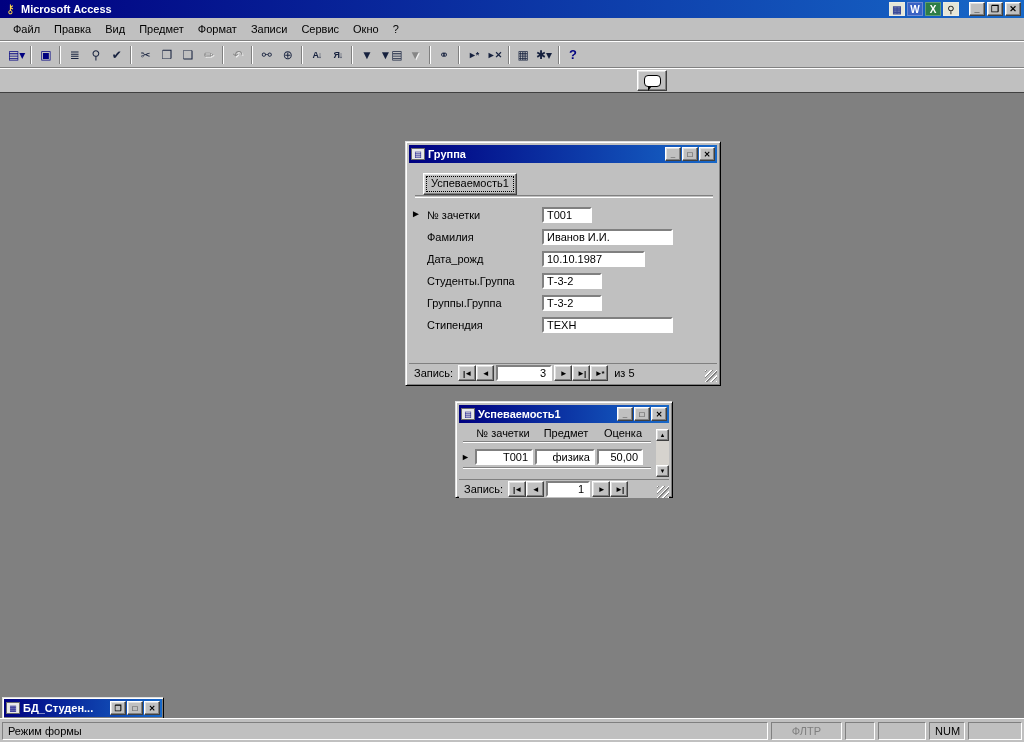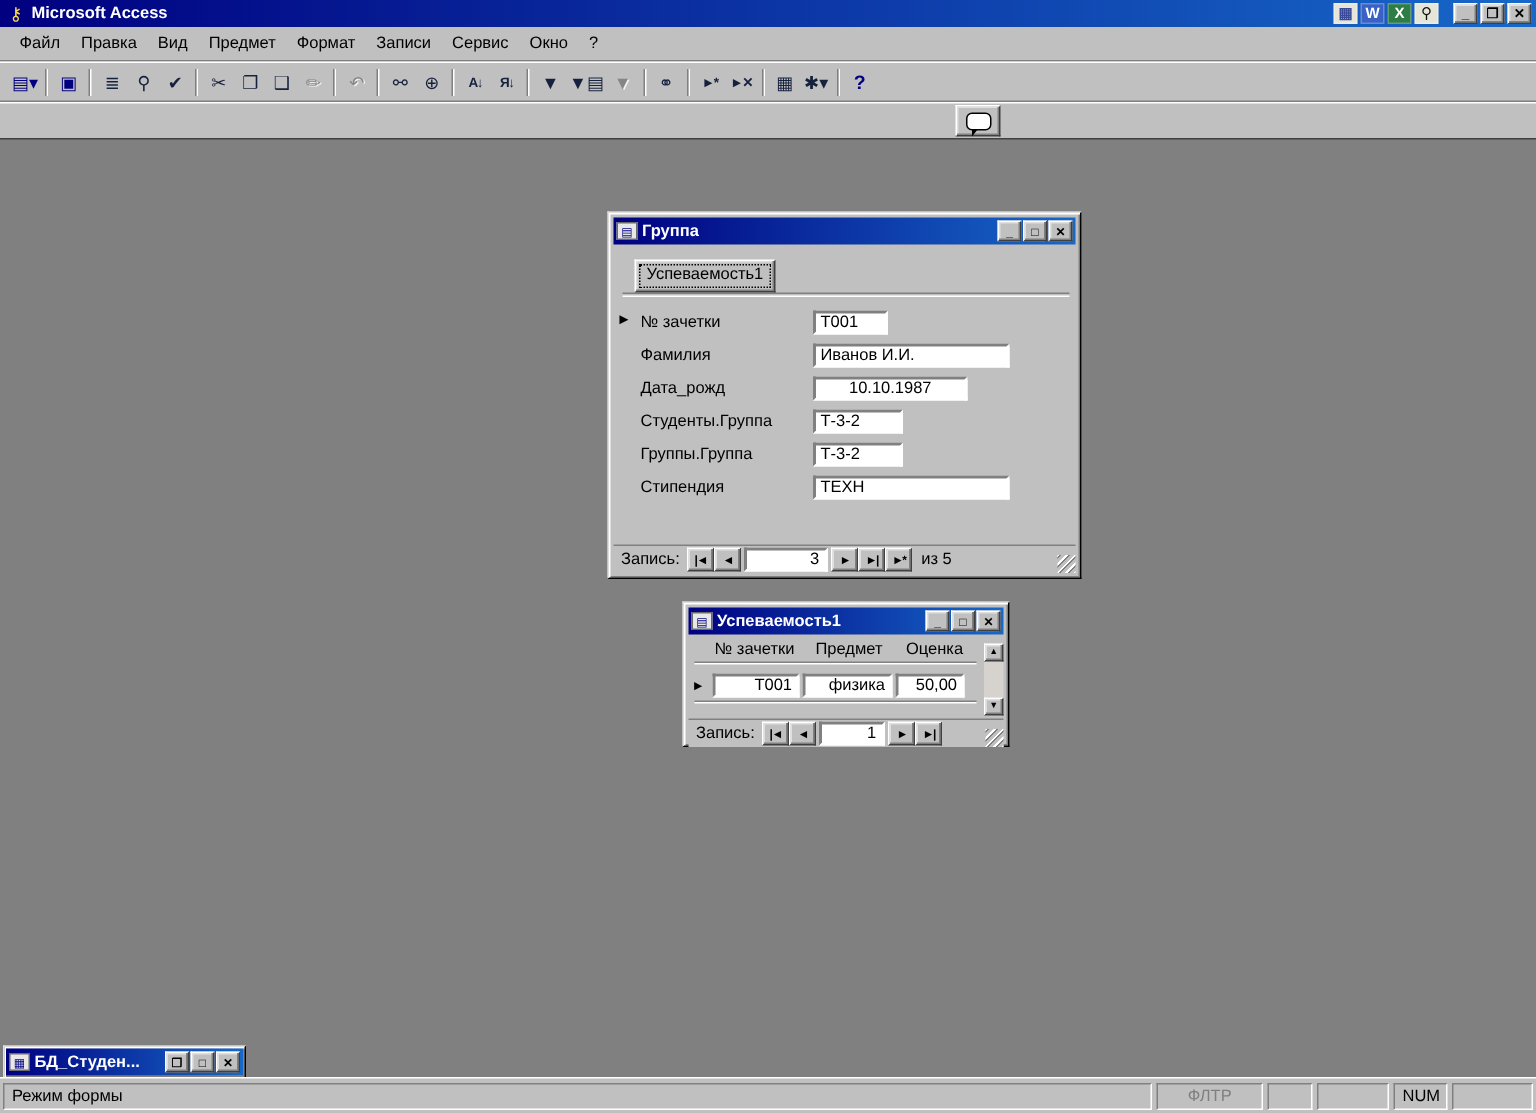--- a/index.html
+++ b/index.html
@@ -53,21 +53,21 @@
 
   
   .primer { left:405px; top:48px; width:316px; height:245px; }
   .pbody { position:relative; height:calc(100% - 18px); font-size:11px; }
   .tab-btn { display:inline-block; margin:10px 0 0 14px; height:22px; padding:3px 7px 0 7px; background:#c0c0c0; border:1px solid; border-color:#fff #404040 #404040 #fff; box-shadow: inset -1px -1px 0 #808080, inset 1px 1px 0 #dfdfdf; outline:1px dotted #000; outline-offset:-4px; font-size:11px; }
   .form-sep { height:3px; margin:0 4px 0 6px; border-top:1px solid #808080; border-bottom:1px solid #fff; }
   .fields { margin:6px 0 0 18px; }
   .frow { display:flex; align-items:center; height:22px; }
   .flabel { width:115px; }
   .fval { height:16px; line-height:12px; background:#fff; border:2px solid; border-color:#808080 #fff #fff #808080; padding:0 3px; overflow:hidden; white-space:nowrap; }
-  .num { text-align:center; }
+  .num { text-align:left; }
   .w-a { width:50px; } .w-b { width:131px; } .w-c { width:103px; } .w-d { width:60px; } .w-e { width:68px; }
   .sel-tri { position:absolute; left:2px; top:45px; font-size:10px; color:#000; }
 
   
   .recnav { position:absolute; left:0; right:0; bottom:0; height:19px; display:flex; align-items:center; padding-left:5px; border-top:1px solid #808080; background:#c0c0c0; }
   .navlabel { margin-right:5px; }
   .nbtn { width:18px; height:16px; font-size:8px; font-weight:bold; letter-spacing:-1px; }
   .recbox { height:16px; line-height:12px; background:#fff; border:2px solid; border-color:#808080 #fff #fff #808080; text-align:right; padding:0 4px; margin:0 2px; }
   .rb-wide { width:56px; } .rb-mid { width:44px; }
   .navof { margin-left:6px; }

